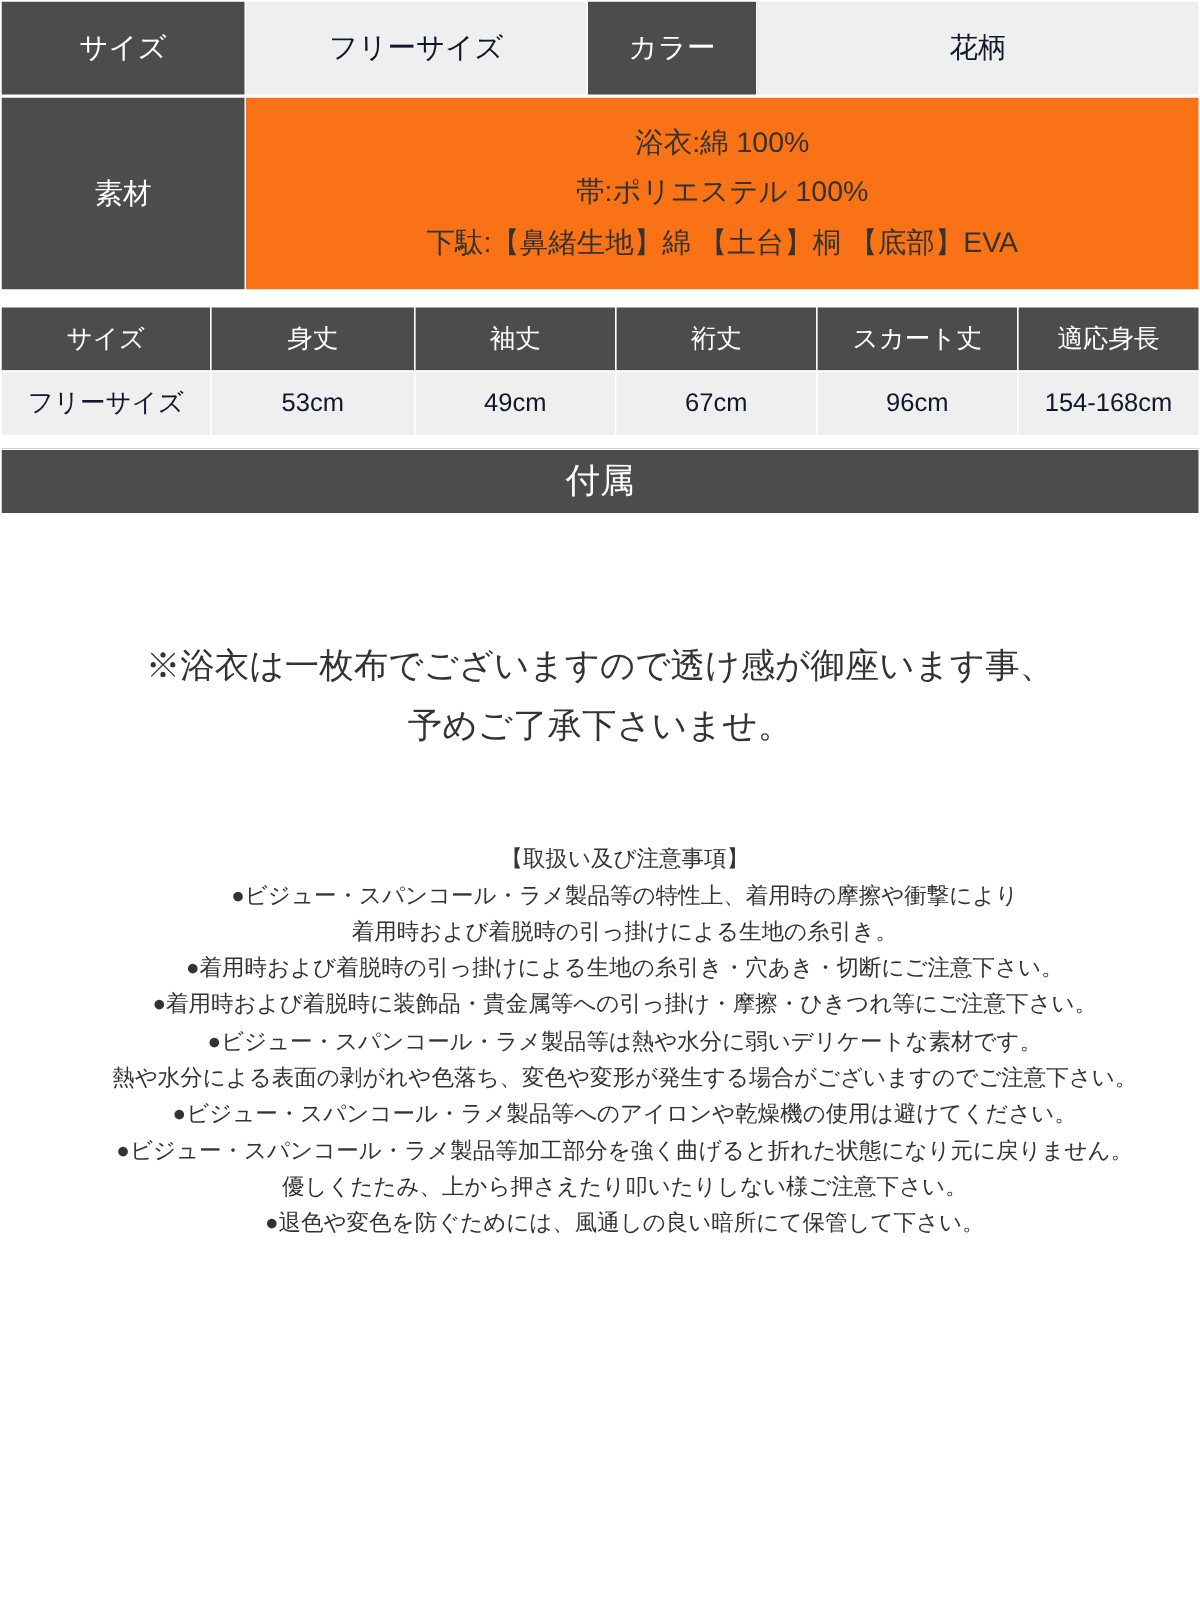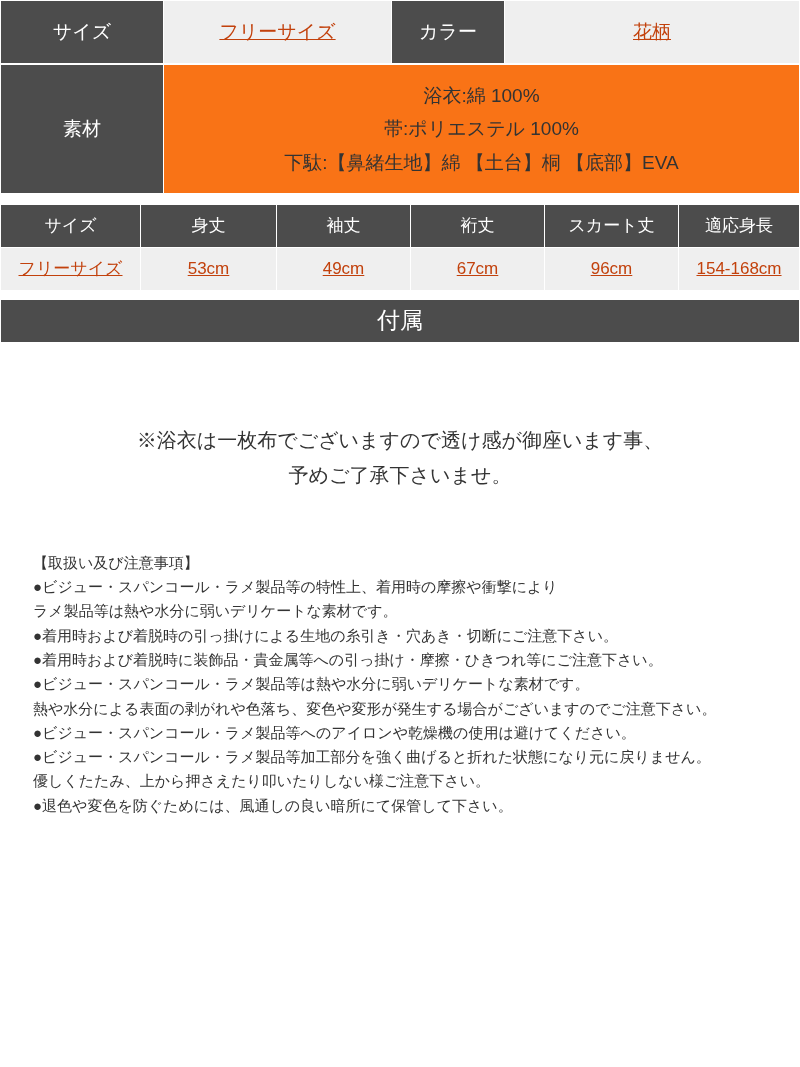--- a/index.html
+++ b/index.html
@@ -37,22 +37,21 @@
   .tbl-basic td {
     height: 60px;
     font-size: 19px;
   }
   .th-dark {
     background: #4c4c4c;
     color: #ffffff;
   }
   .td-light {
     background: #efefef;
-    color: #c2410c;
-    text-decoration: underline;
+    color: #0f172a;
   }
 
   .tbl-material td {
     font-size: 19px;
   }
   .material-cell {
     background: #f97316;
     padding: 14px 8px;
     line-height: 1.75;
   }
@@ -76,32 +75,33 @@
   .acc-value {
     background: #ffffff;
     border: 1px solid #d9d9d9;
     color: #333333;
   }
 
   
   .notice {
     margin-top: 80px;
     text-align: center;
-    font-size: 20px;
+    font-size: 23px;
     line-height: 1.75;
     color: #333333;
   }
 
   
   .care {
     margin-top: 58px;
     padding-left: 33px;
     font-size: 15px;
     line-height: 1.62;
     color: #333333;
+    text-align: center;
   }
   .care div { white-space: nowrap; }
 </style>
 </head>
 <body>
 
 <div class="page">
 
   <table class="tbl-basic">
     <tbody>
@@ -161,21 +161,21 @@
     </table>
 
   <div class="notice">
     <div>※浴衣は一枚布でございますので透け感が御座います事、</div>
     <div>予めご了承下さいませ。</div>
   </div>
 
   <div class="care">
     <div>【取扱い及び注意事項】</div>
     <div>●ビジュー・スパンコール・ラメ製品等の特性上、着用時の摩擦や衝撃により</div>
-    <div>ラメ製品等は熱や水分に弱いデリケートな素材です。</div>
+    <div>着用時および着脱時の引っ掛けによる生地の糸引き。</div>
     <div>●着用時および着脱時の引っ掛けによる生地の糸引き・穴あき・切断にご注意下さい。</div>
     <div>●着用時および着脱時に装飾品・貴金属等への引っ掛け・摩擦・ひきつれ等にご注意下さい。</div>
     <div>●ビジュー・スパンコール・ラメ製品等は熱や水分に弱いデリケートな素材です。</div>
     <div>熱や水分による表面の剥がれや色落ち、変色や変形が発生する場合がございますのでご注意下さい。</div>
     <div>●ビジュー・スパンコール・ラメ製品等へのアイロンや乾燥機の使用は避けてください。</div>
     <div>●ビジュー・スパンコール・ラメ製品等加工部分を強く曲げると折れた状態になり元に戻りません。</div>
     <div>優しくたたみ、上から押さえたり叩いたりしない様ご注意下さい。</div>
     <div>●退色や変色を防ぐためには、風通しの良い暗所にて保管して下さい。</div>
   </div>
 

